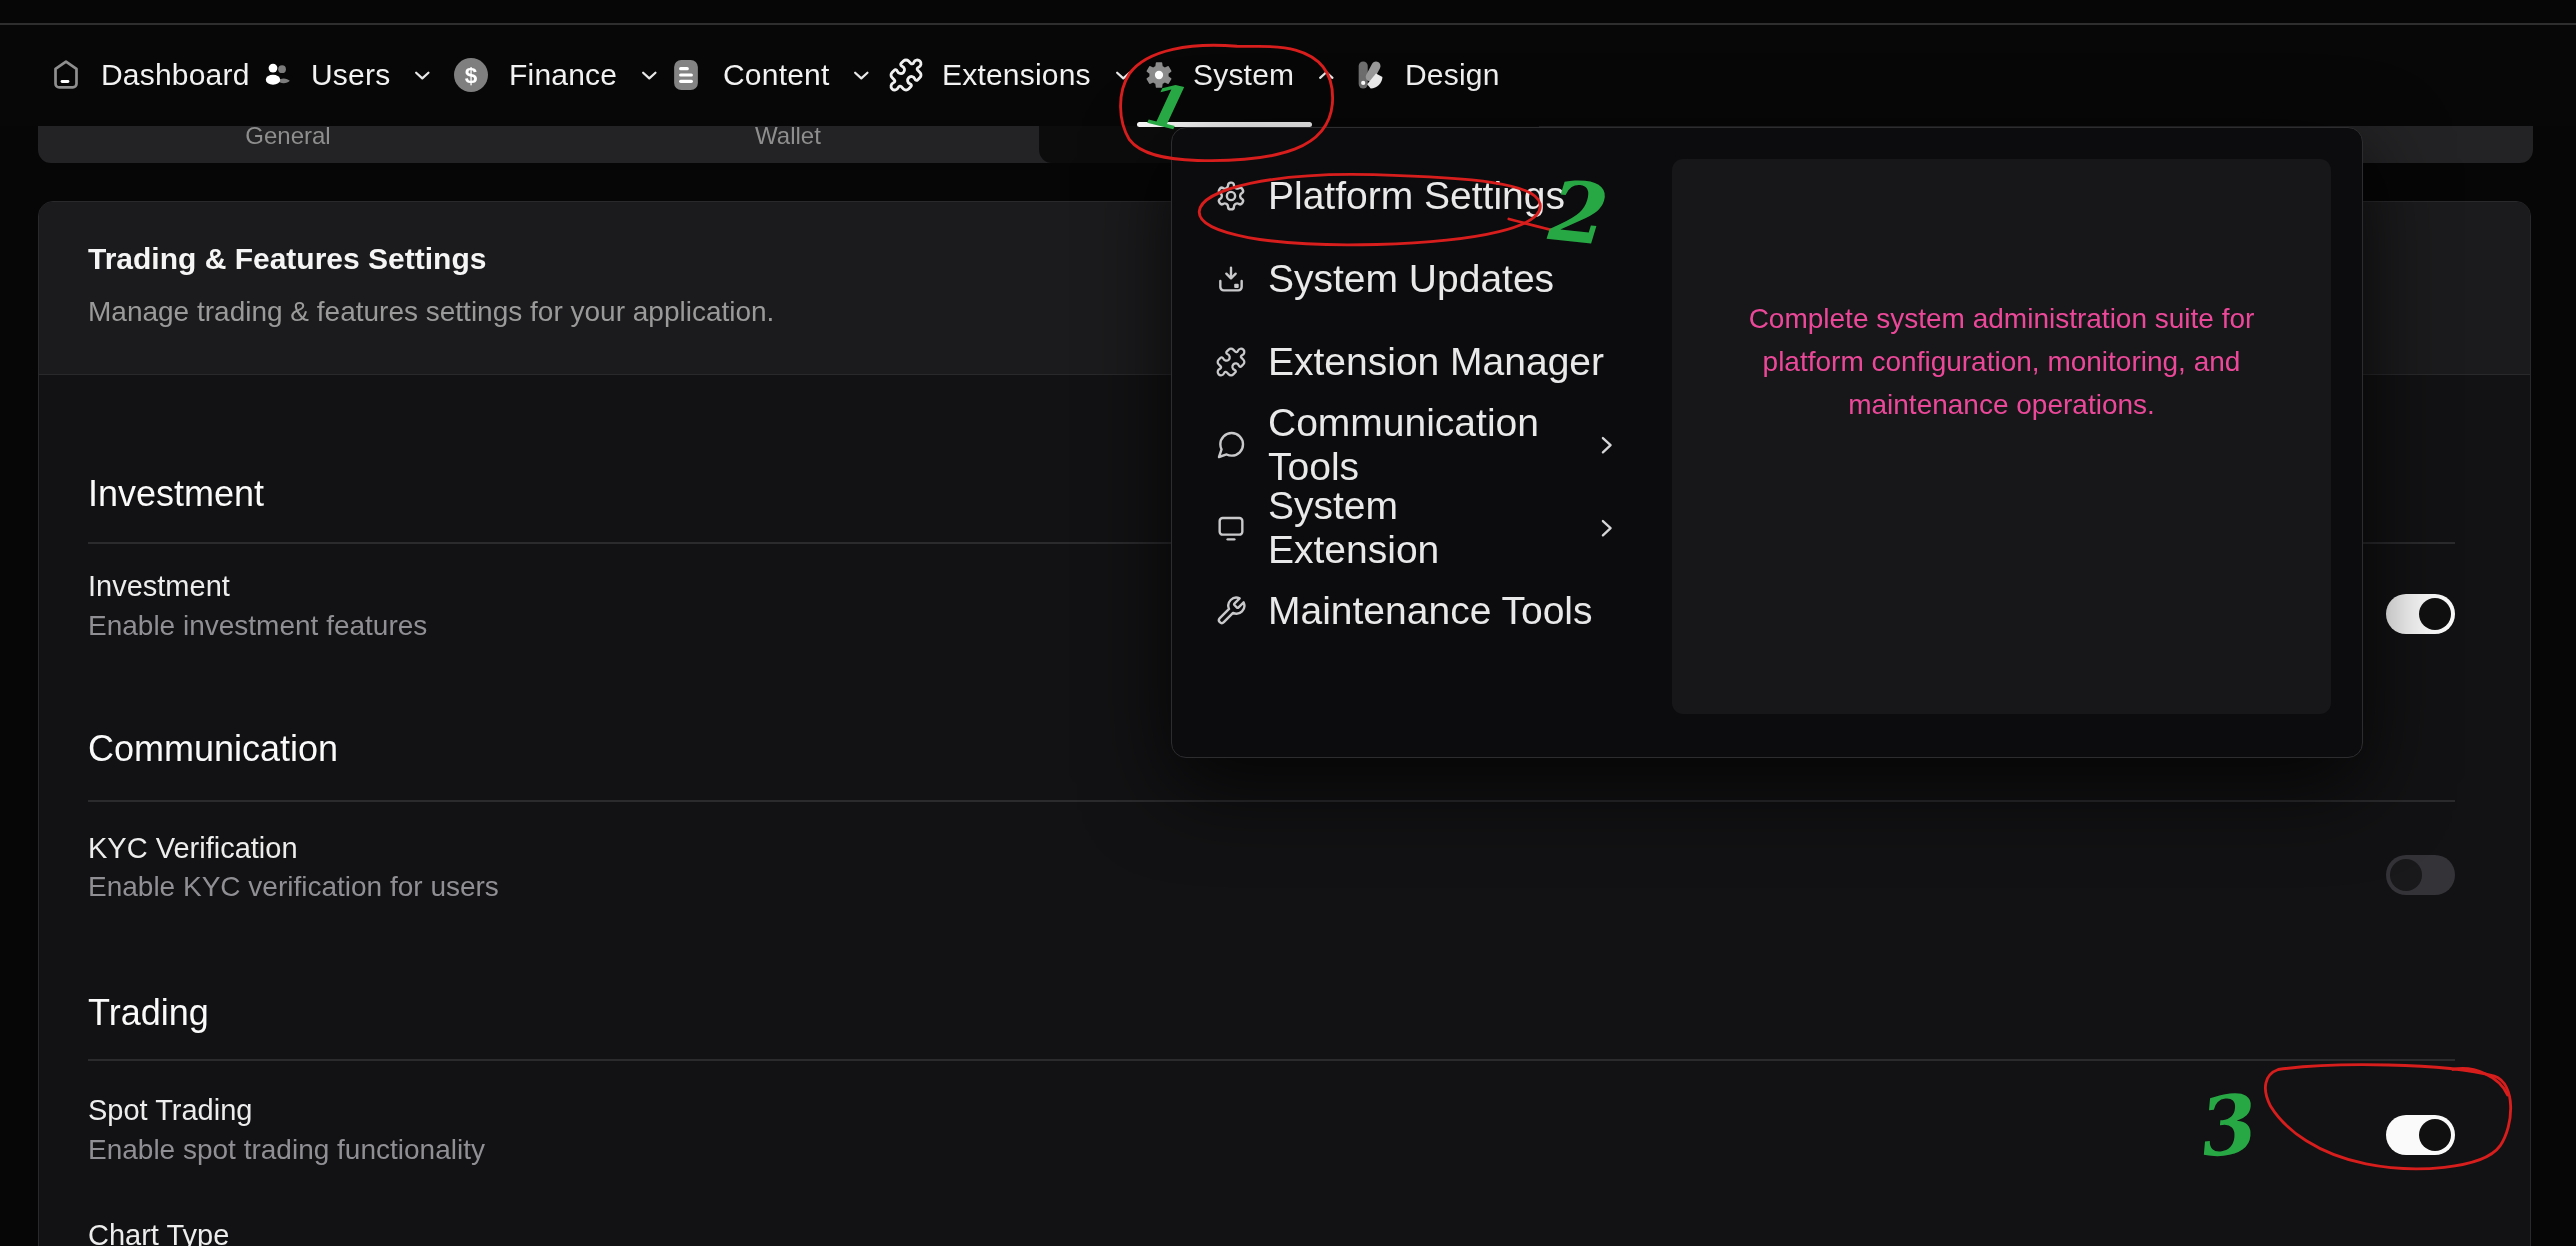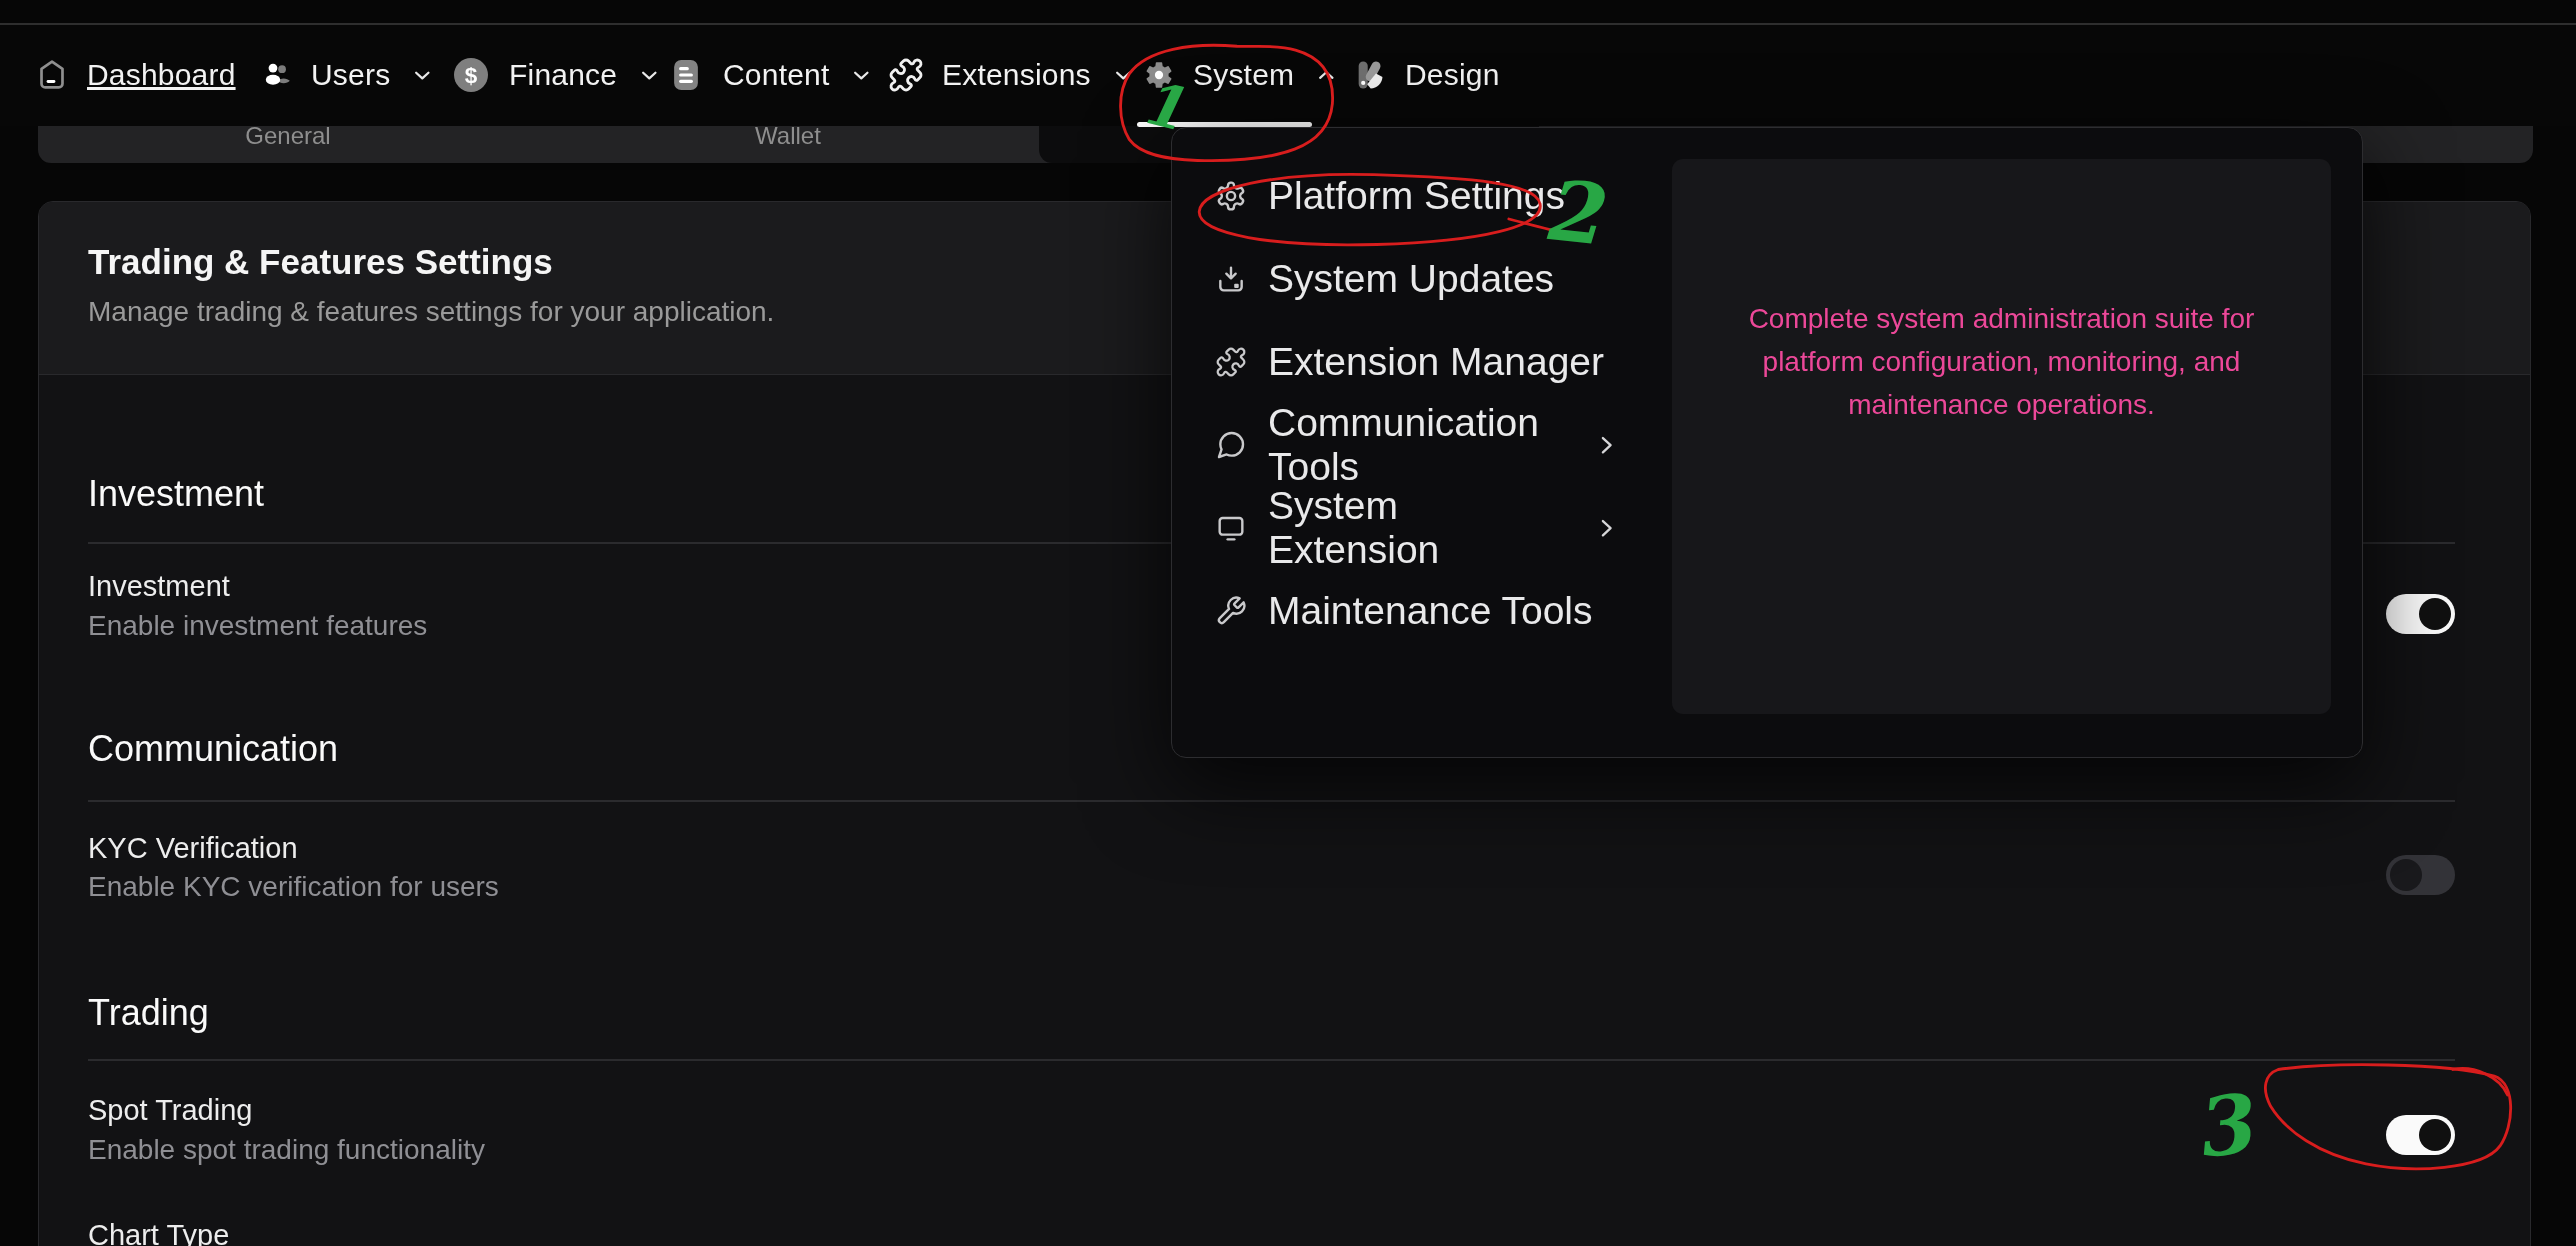--- a/index.html
+++ b/index.html
@@ -23,21 +23,21 @@
   .tab{position:absolute;top:0;height:54px;width:500px;display:flex;align-items:center;justify-content:center;
     color:#8e8e8e;font-size:24px;cursor:pointer;}
   .tab.t0{left:0;}
   .tab.t1{left:500px;}
   .tab-active-cutout{position:absolute;left:1001px;top:0;width:500px;height:54px;background:#0c0c0d;border-radius:13.2px;}
   
   .card{position:absolute;left:38px;top:201px;width:2493px;height:1114px;background:#121214;
     border:1.9px solid #29292c;border-radius:15px;z-index:5;box-sizing:border-box;}
   .card-header{position:absolute;left:0;top:0;width:100%;height:173px;background:#1b1b1d;
     border-bottom:1.9px solid #29292c;border-radius:13.2px 13.2px 0 0;box-sizing:border-box;}
-  .card-title{position:absolute;left:49px;top:40px;font-size:35px;font-weight:bold;color:#f5f5f5;}
+  .card-title{position:absolute;left:49px;top:40px;font-size:30px;font-weight:bold;color:#f5f5f5;}
   .card-subtitle{position:absolute;left:49px;top:94px;font-size:28px;color:#9a9a9a;}
   .section-heading{position:absolute;left:49px;font-size:36px;color:#fafafa;}
   .divider{position:absolute;left:49px;width:2367px;height:1.9px;background:#2b2b2e;}
   .row-label{position:absolute;left:49px;font-size:29px;color:#ededed;}
   .row-desc{position:absolute;left:49px;font-size:28px;color:#8f8f94;}
   
   .toggle{position:absolute;left:2347px;width:69px;height:40px;border-radius:20px;cursor:pointer;}
   .toggle .knob{position:absolute;top:3.8px;width:32px;height:32px;border-radius:50%;}
   .toggle.on{background:#fafafa;}
   .toggle.on .knob{right:3.8px;background:#101010;}
@@ -68,21 +68,21 @@
   </div>
   <div class="tab t1">
     <span>Wallet</span>
   </div>
   <div class="tab-active-cutout"></div>
 </div>
 
 <div class="top-hairline"></div>
 <div class="navbar">
 
-  <div class="nav-item" style="left:35px;text-decoration:underline;">
+  <div class="nav-item" style="left:49px;">
     <span>
       <svg width="34" height="34" viewBox="0 0 24 24" fill="none">
         <path d="M12 2.6 L19.4 7.6 V18.2 a2.6 2.6 0 0 1 -2.6 2.6 H7.2 a2.6 2.6 0 0 1 -2.6 -2.6 V7.6 Z" stroke="#8f8f8f" stroke-width="1.9" stroke-linejoin="round"></path>
         <path d="M9.2 16.6 H13.4" stroke="#ffffff" stroke-width="2" stroke-linecap="round"></path>
       </svg>
     </span>
     <span class="lbl">Dashboard</span>
   </div>
 
   <div class="nav-item" style="left:261px;">

